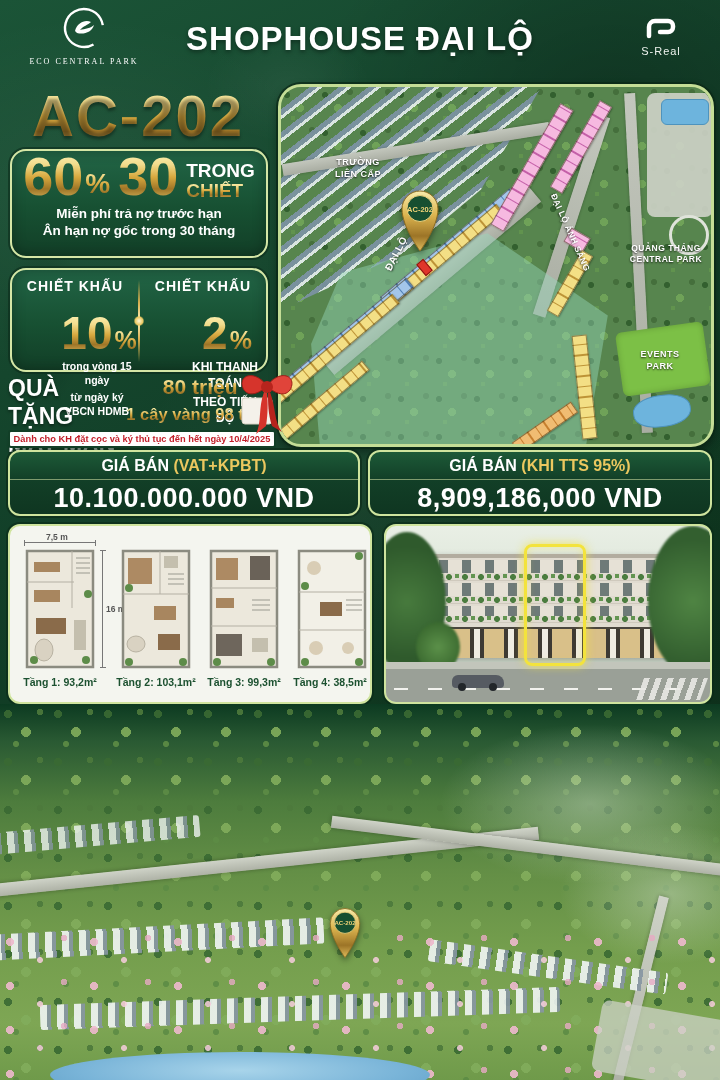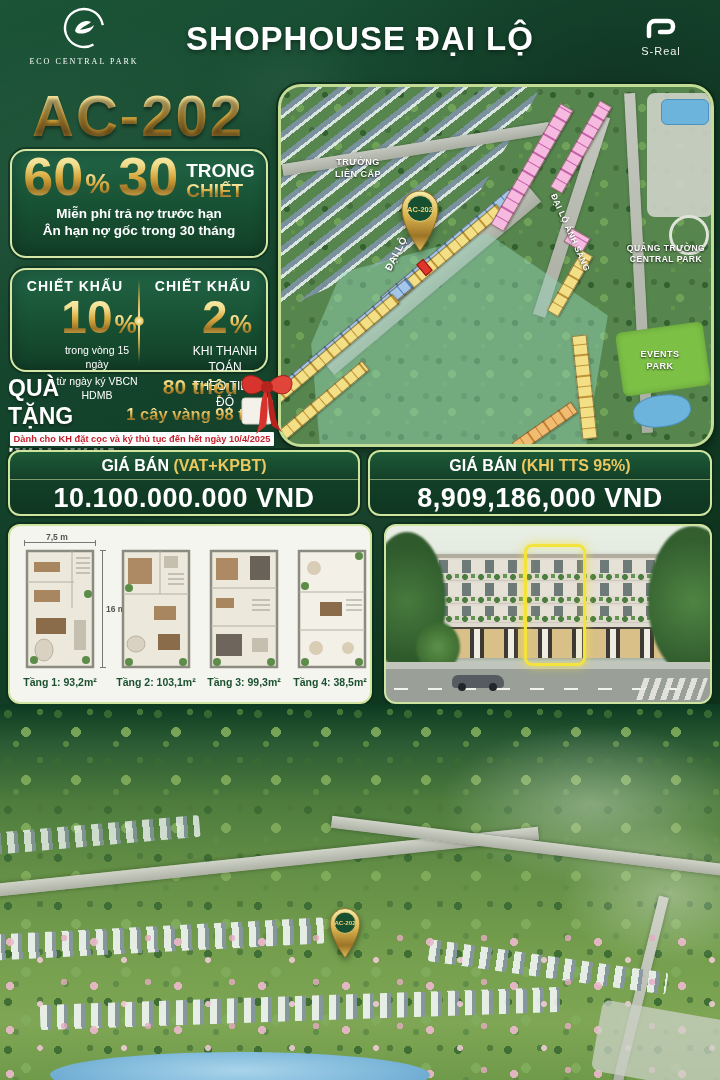--- a/index.html
+++ b/index.html
@@ -49,24 +49,24 @@
   .big-num { font-size:54px; font-weight:800; line-height:1; }
   .big-sign { font-size:28px; font-weight:800; line-height:1.4; }
   .dur-col { text-align:left; line-height:1.02; padding-bottom:3px; }
   .dur-col .w { color:#fff; font-weight:800; font-size:19px; }
   .dur-col .g { font-weight:800; font-size:19px; }
   .htls-note { color:#fff; font-weight:bold; font-size:13.5px; line-height:1.25; margin-top:3px; }
 
   .discount-box { left:10px; top:268px; width:258px; height:104px; display:flex; }
   .disc-half { flex:1; text-align:center; padding-top:8px; }
   .disc-label { color:#fff; font-weight:800; font-size:14px; letter-spacing:1px; }
-  .disc-value { height:46px; display:flex; justify-content:center; align-items:flex-end; gap:2px; margin-top:0;padding-left:48px; }
+  .disc-value { height:46px; display:flex; justify-content:center; align-items:flex-end; gap:2px; margin-top:16px;padding-left:48px; }
   .disc-num { font-size:46px; font-weight:800; line-height:.95; }
   .disc-sign { font-size:25px; font-weight:800; line-height:1.25; }
-  .disc-note { color:#fff; font-size:10.5px; font-weight:normal; line-height:1.3; margin-top:4px;margin-left:44px; }
+  .disc-note { color:#fff; font-size:10.5px; font-weight:bold; line-height:1.3; margin-top:4px;margin-left:44px; }
   .disc-note.strong { font-size:12px; }
   .disc-divider { width:2px; margin-top:10px; height:82px;
     background:linear-gradient(180deg,transparent,#d9b050 28%,#fdf2bb 50%,#d9b050 72%,transparent); position:relative; }
   .disc-divider::after { content:""; position:absolute; left:-4px; top:36px; width:10px; height:10px;
     background:radial-gradient(circle,#fff8d8 0%,#e9c861 55%,transparent 75%); }
 
   .gift-row { left:8px; top:374px; width:266px; display:flex; }
   .gift-titles { width:120px; color:#fff; font-weight:800; font-size:23px; line-height:1.22; text-shadow:0 2px 3px rgba(0,0,0,.4); }
   .gift-values { flex:1; text-align:center; }
   .gift-v1 { font-size:21px; font-weight:800; margin-top:1px; }
@@ -287,21 +287,21 @@
     <div class="abs pool" style="left:380px;top:12px;width:48px;height:26px;border-radius:6px"></div>
     <div class="abs fountain" style="left:388px;top:128px;width:40px;height:40px"></div>
     <div class="abs lawn" style="left:338px;top:240px;width:88px;height:64px;transform:rotate(-8deg)"></div>
     <div class="abs pool" style="left:352px;top:308px;width:58px;height:32px;border-radius:45%;transform:rotate(-8deg)"></div>
 
     <div class="abs map-label" style="left:34px;top:70px;width:86px">
       <div>TRƯỜNG</div>
       <div>LIÊN CẤP</div>
     </div>
     <div class="abs map-label" style="left:341px;top:156px;width:88px;font-size:8.5px">
-      <div>QUẢNG TRƯỜNG</div>
+      <div>QUẢNG THÁNG</div>
       <div>CENTRAL PARK</div>
     </div>
     <div class="abs map-label" style="left:344px;top:262px;width:70px">
       <div>EVENTS</div>
       <div>PARK</div>
     </div>
     <div class="abs map-label" style="left:80px;top:160px;width:70px;font-size:10px;transform:rotate(-63deg)">ĐẠI LỘ</div>
     <div class="abs map-label" style="left:234px;top:140px;width:110px;font-size:8.5px;transform:rotate(66deg)">ĐẠI LỘ ÁNH SÁNG</div>
 
     <svg class="abs pin" style="left:117px;top:100px" width="44" height="68" viewBox="0 0 44 64">

